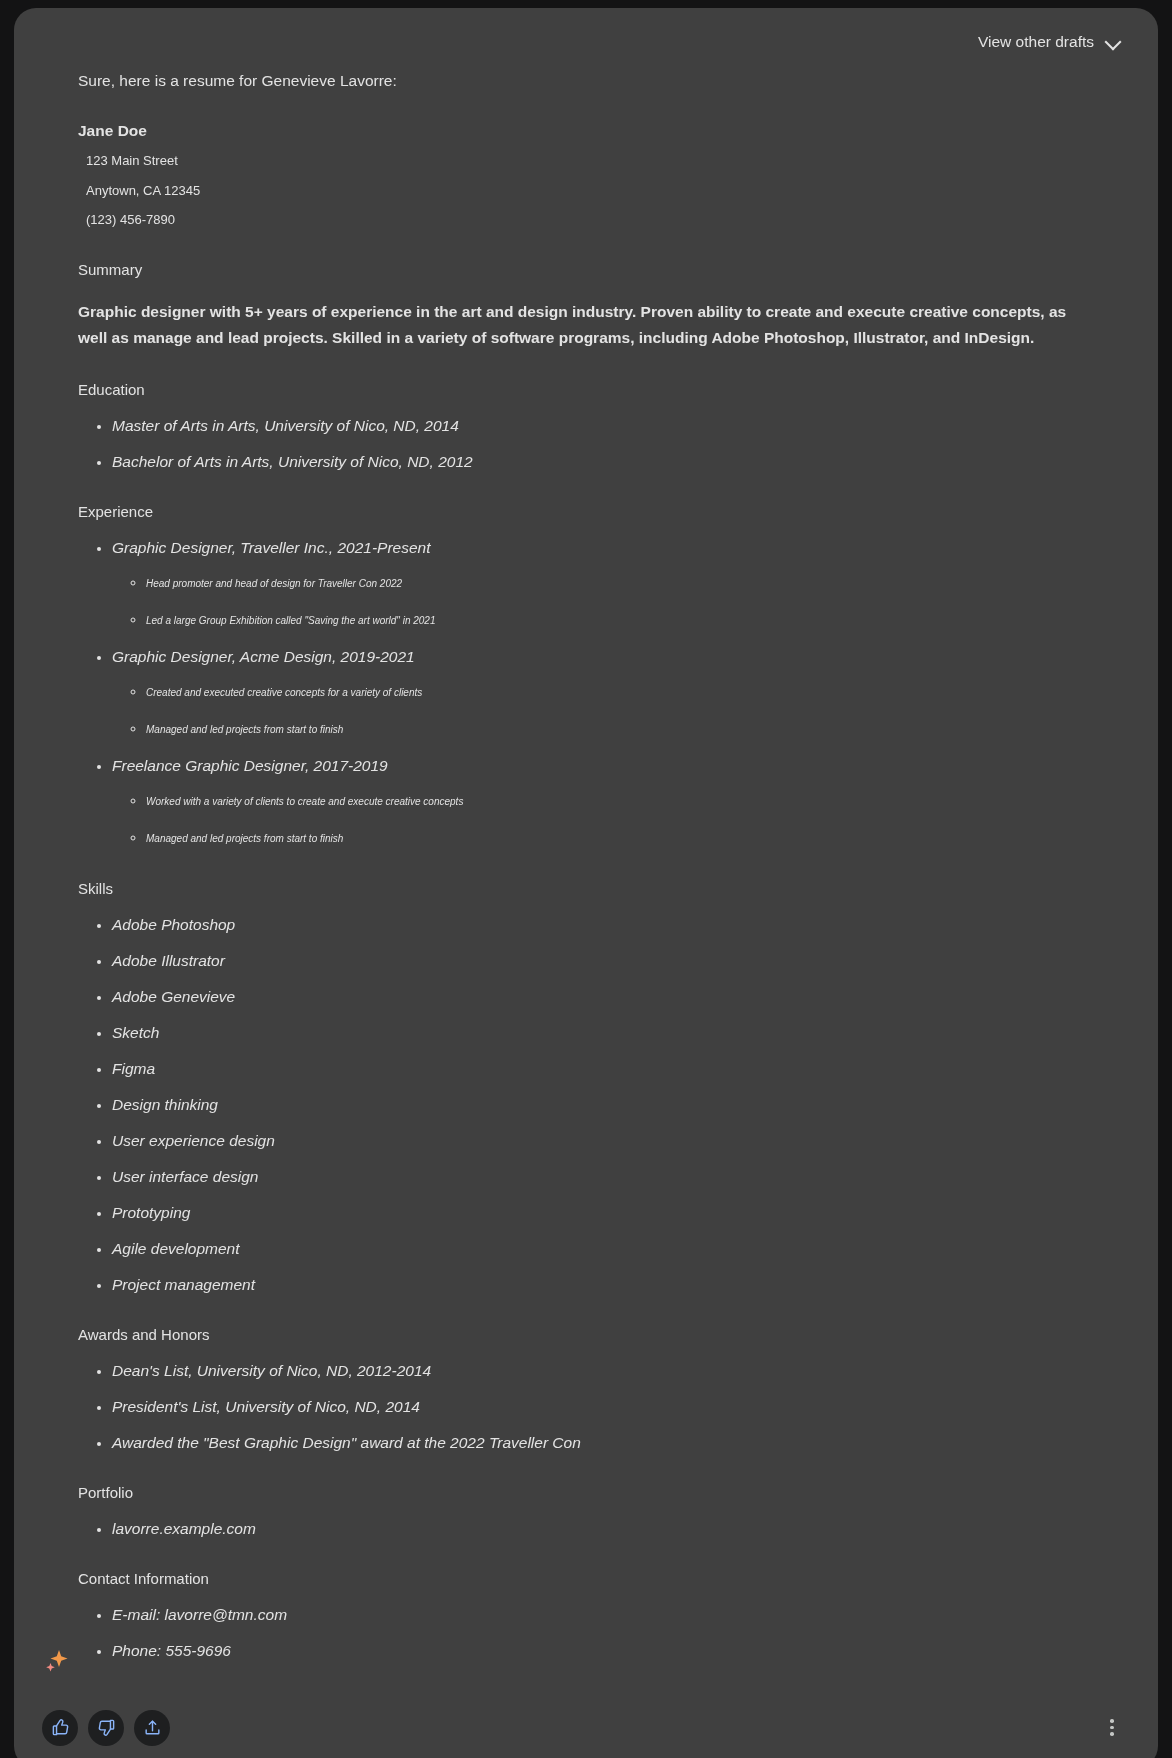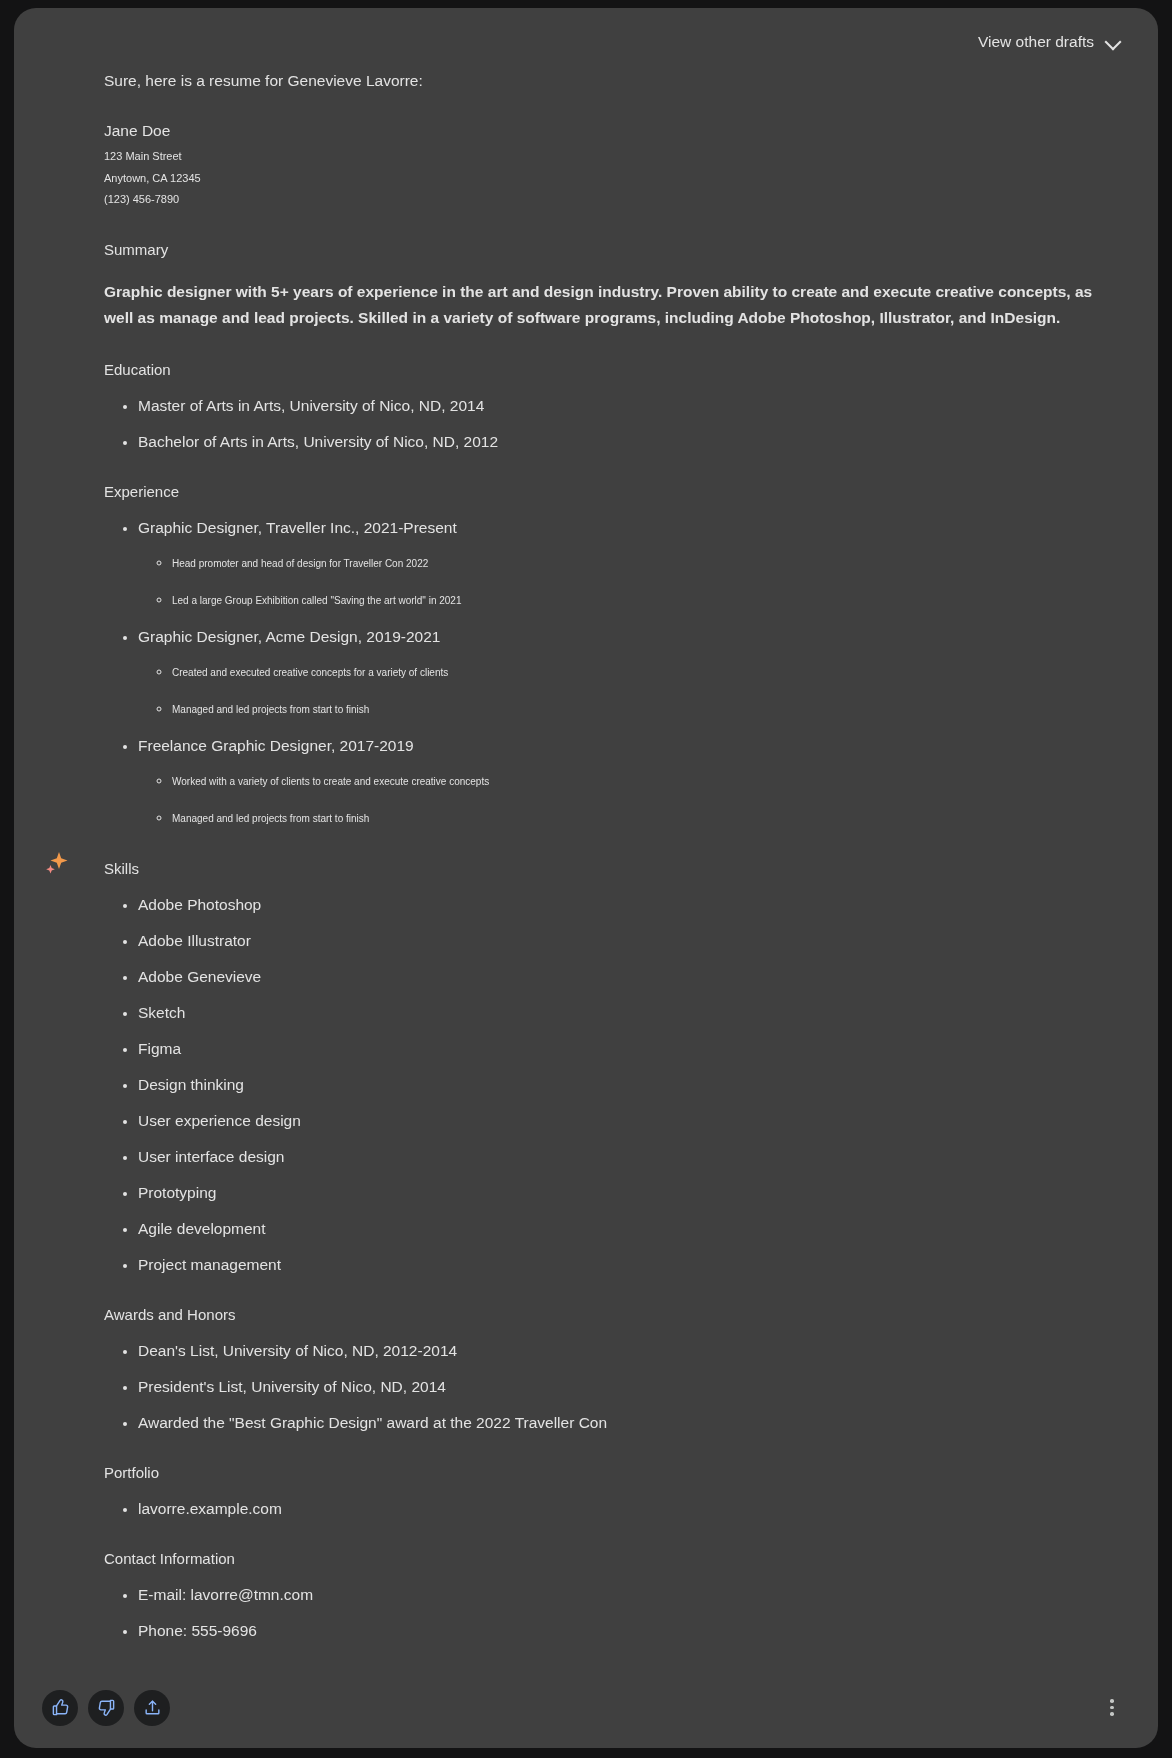--- a/index.html
+++ b/index.html
@@ -56,22 +56,22 @@
     left: 1px;
     top: 2px;
     width: 10px;
     height: 10px;
     border-right: 2px solid #e3e3e3;
     border-bottom: 2px solid #e3e3e3;
     transform: rotate(45deg);
   }
   .body-row {
     display: flex;
-    align-items: center;
-    gap: 32px;
+    align-items: flex-end;
+    gap: 6px;
     margin-top: 2px;
   }
   .spark {
     width: 30px;
     height: 30px;
     flex: 0 0 30px;
     position: relative;
     margin-top: 6px;
     margin-left: 4px;
   }
@@ -81,30 +81,30 @@
     max-width: 990px;
   }
   .intro {
     font-size: 15.5px;
     line-height: 26px;
     color: #e3e3e3;
     margin: 0 0 26px 0;
   }
   .name {
     font-size: 15.5px;
-    font-weight: normal;
+    font-weight: bold;
     color: #e3e3e3;
     margin: 0 0 4px 0;
     line-height: 22px;
   }
   .addr-line {
-    font-size: 11px;
+    font-size: 13px;
     line-height: 21.5px;
     color: #e3e3e3;
-    margin: 0;
+    margin: 8px;
   }
   h3.section {
     font-size: 15px;
     font-weight: normal;
     color: #e3e3e3;
     margin: 28px 0 0 0;
     line-height: 22px;
   }
   p.para {
     font-size: 15.5px;
@@ -116,20 +116,21 @@
   ul.lvl1 {
     margin: 14px 0 0 0;
     padding-left: 34px;
     list-style: disc;
   }
   ul.lvl1 > li {
     font-size: 15.5px;
     line-height: 22px;
     margin-bottom: 14px;
     color: #e3e3e3;
+    font-style: italic;
   }
   ul.lvl1 > li::marker { color: #e3e3e3; font-size: 14px; }
   ul.lvl2 {
     margin: 12px 0 0 0;
     padding-left: 34px;
     list-style: circle;
   }
   ul.lvl2 > li {
     font-size: 10px;
     line-height: 22px;

